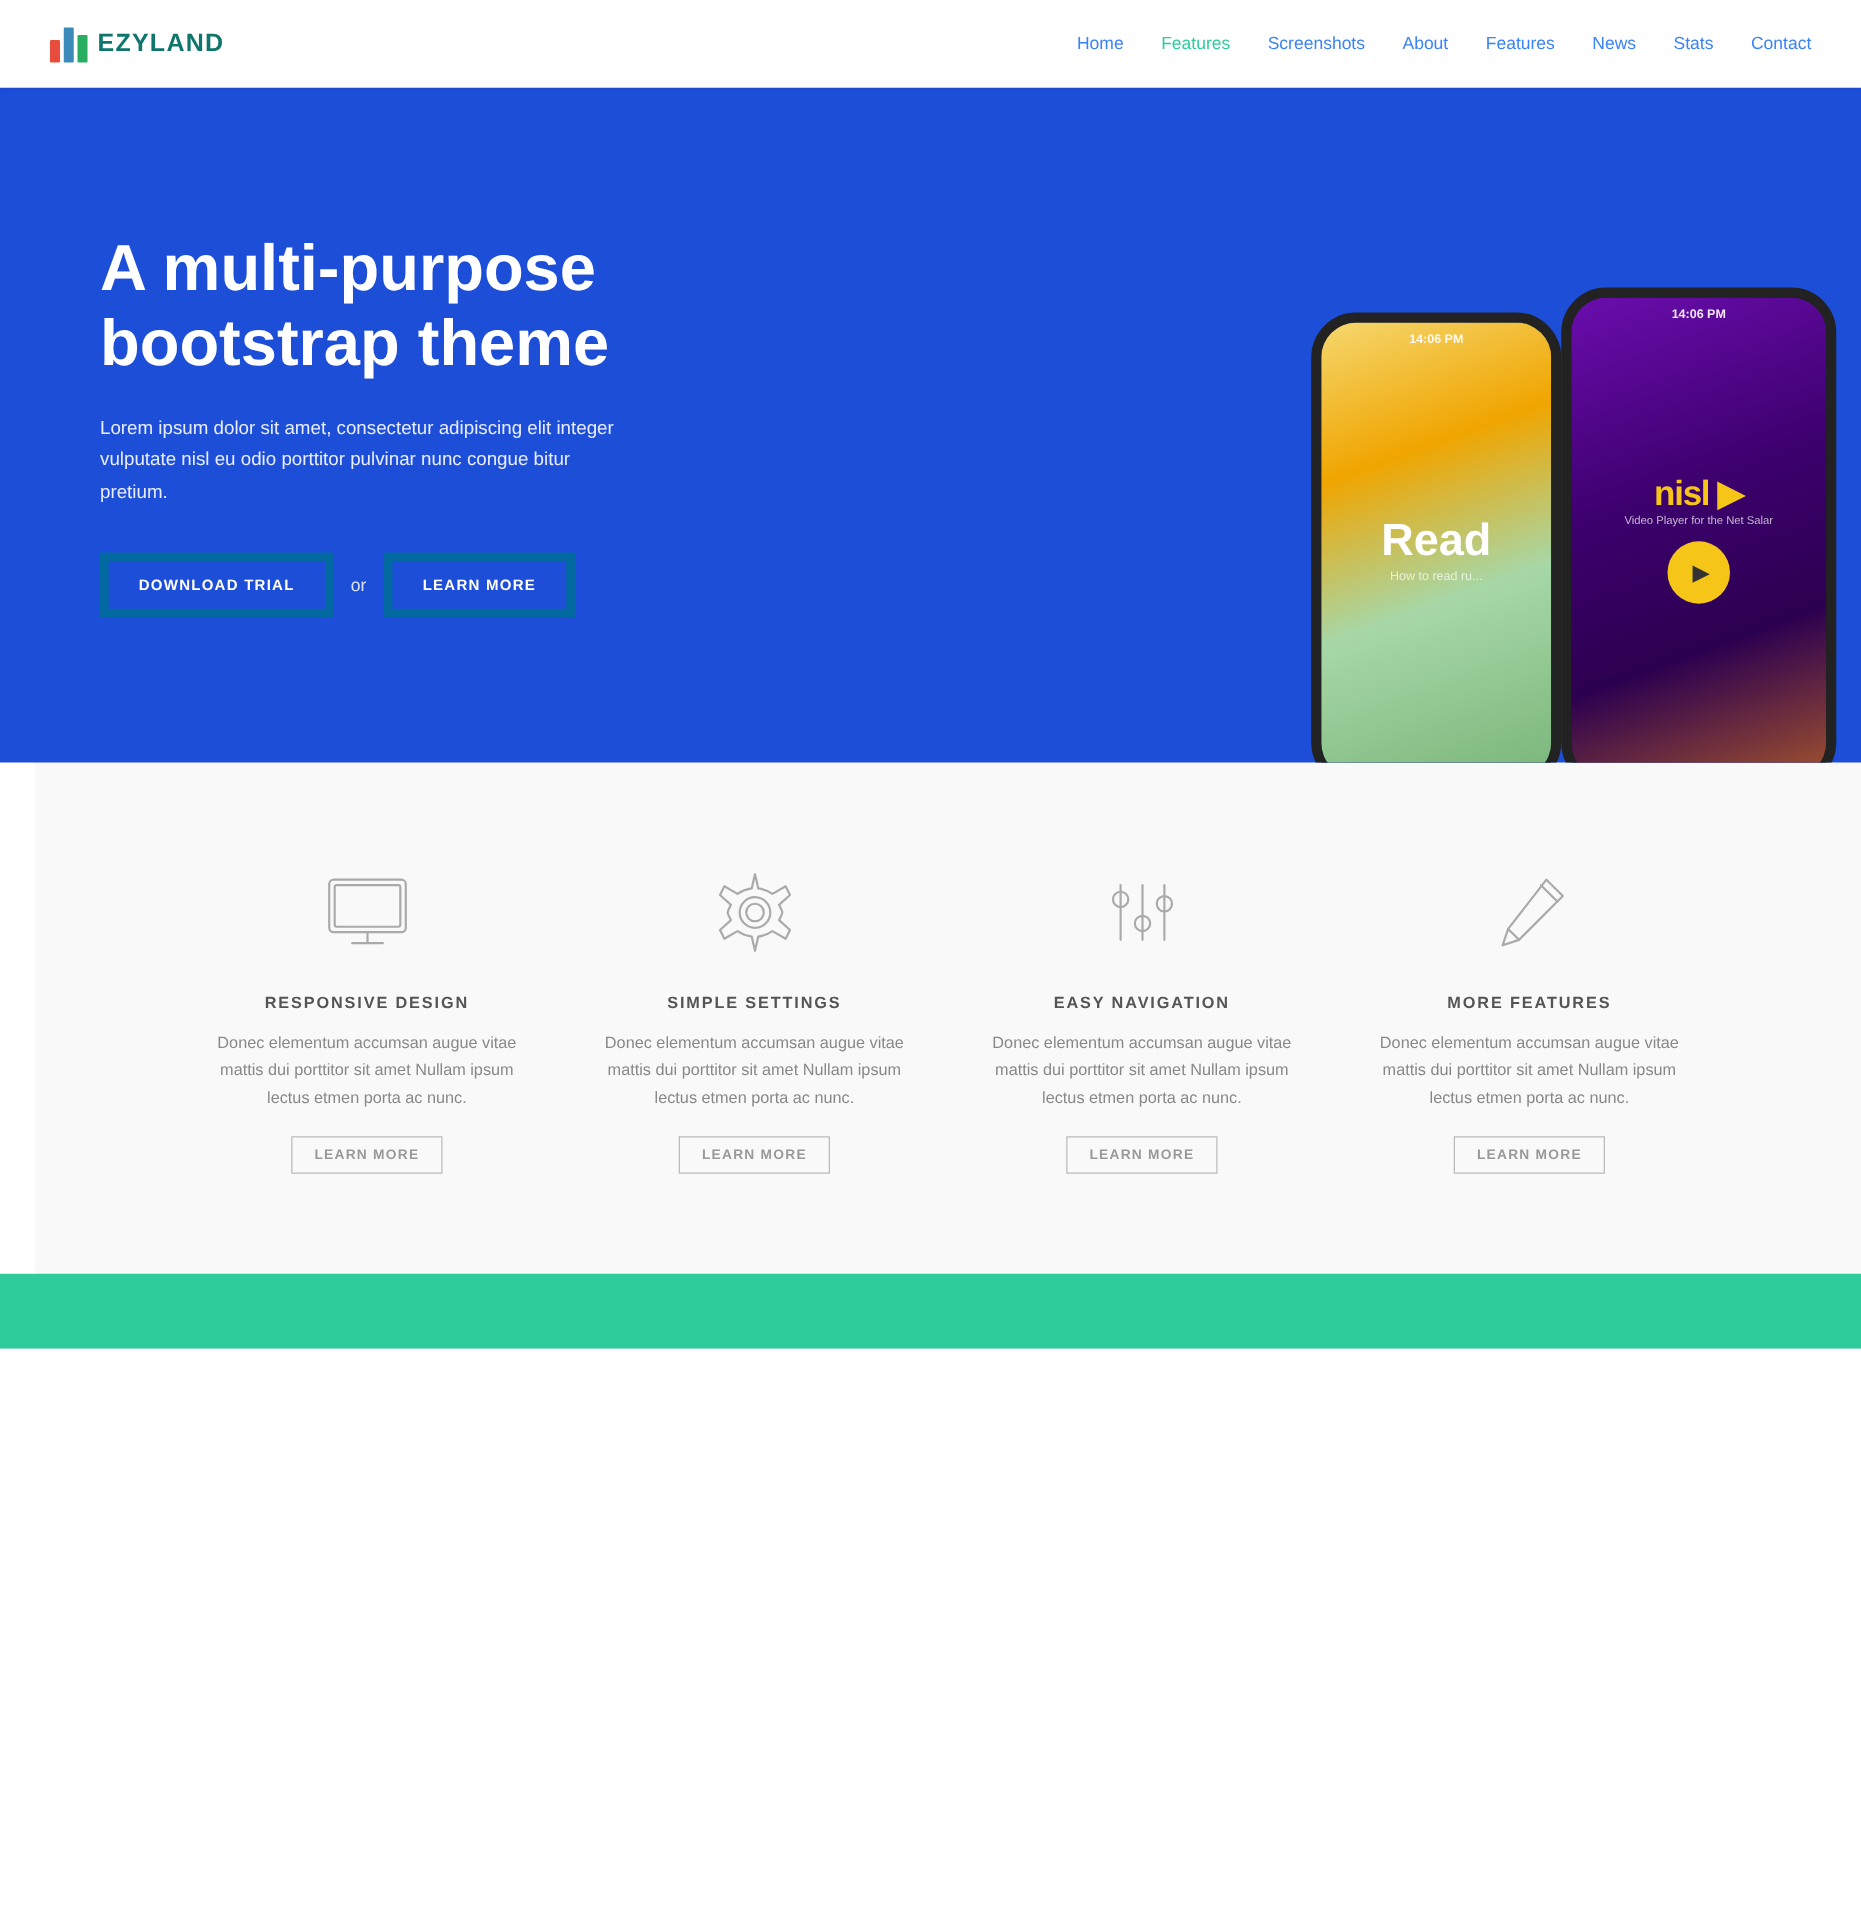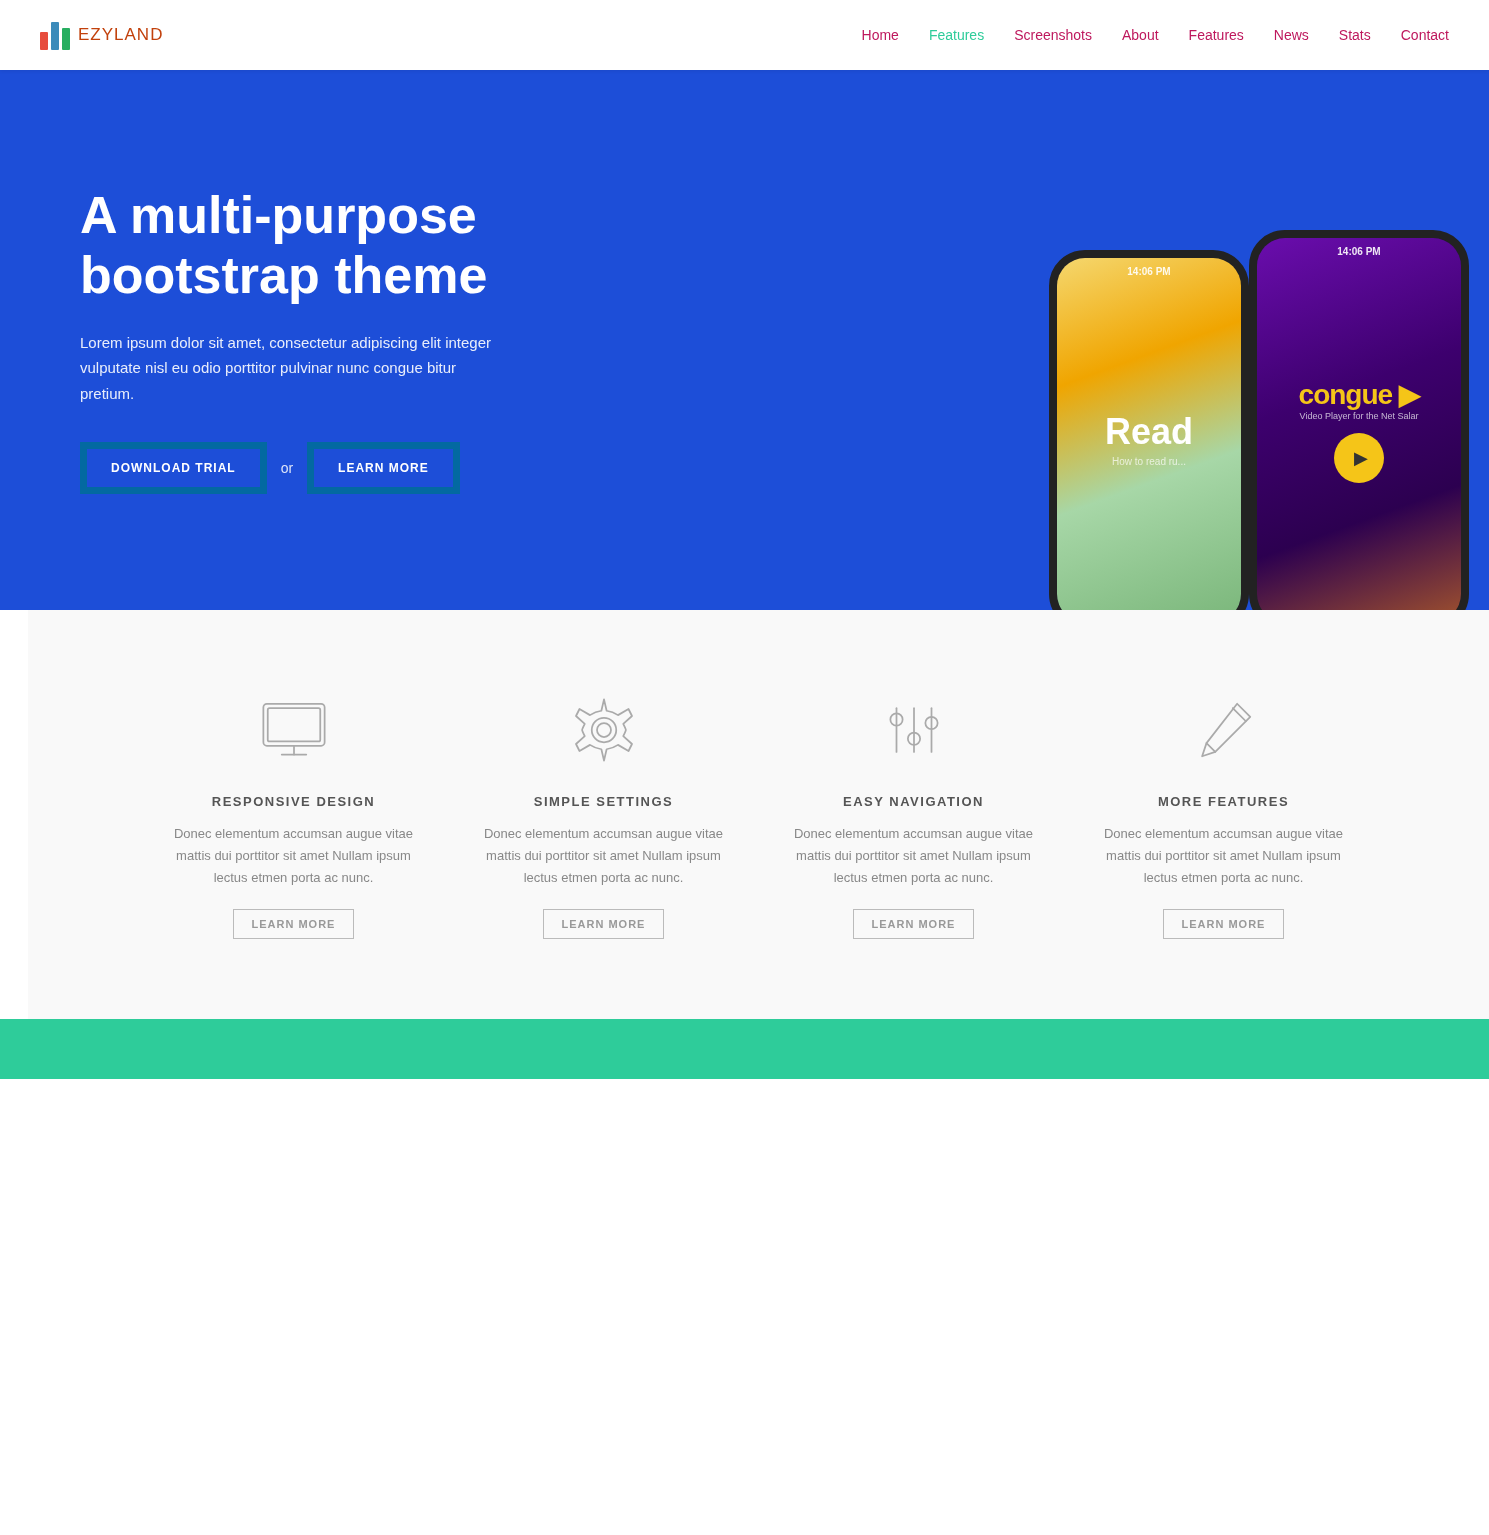--- a/index.html
+++ b/index.html
@@ -30,34 +30,34 @@
       height: 30px;
     }
     .bar {
       width: 8px;
       border-radius: 1px;
     }
     .bar-1 { height: 18px; background: #e74c3c; }
     .bar-2 { height: 28px; background: #3b8bba; }
     .bar-3 { height: 22px; background: #27ae60; }
     .brand-text {
-      font-size: 17px;
-      font-weight: 400;
-      color: #c2410c;
+      font-size: 20px;
+      font-weight: 700;
+      color: #0f766e;
       letter-spacing: 1px;
     }
     .nav-links {
       display: flex;
       list-style: none;
       gap: 30px;
       align-items: center;
     }
     .nav-links a {
       text-decoration: none;
-      color: #be185d;
+      color: #3b82f6;
       font-size: 14px;
       font-weight: 500;
       transition: color 0.2s;
     }
     .nav-links a.active { color: #2ecc9a; }
 
     
     .hero {
       background: #1d4ed8;
       min-height: 540px;
@@ -318,21 +318,21 @@
         <div class="phone-screen-left">
           <div class="phone-time">14:06 PM</div>
           <div style="color:#fff;font-size:36px;font-weight:900;line-height:1;text-align:center;">Read</div>
           <div style="color:rgba(255,255,255,0.7);font-size:10px;text-align:center;margin-top:6px;">How to read ru...</div>
         </div>
       </div>
 
       <div class="phone phone-right">
         <div class="phone-screen-right">
           <div class="phone-time">14:06 PM</div>
-          <div class="phone-logo">congue ▶</div>
+          <div class="phone-logo">nisl ▶</div>
           <div class="phone-logo-sub">Video Player for the Net Salar</div>
           <div class="play-btn"></div>
         </div>
       </div>
     </div>
   </div>
 </section>
 
 <section class="features">
   <div class="features-grid">

